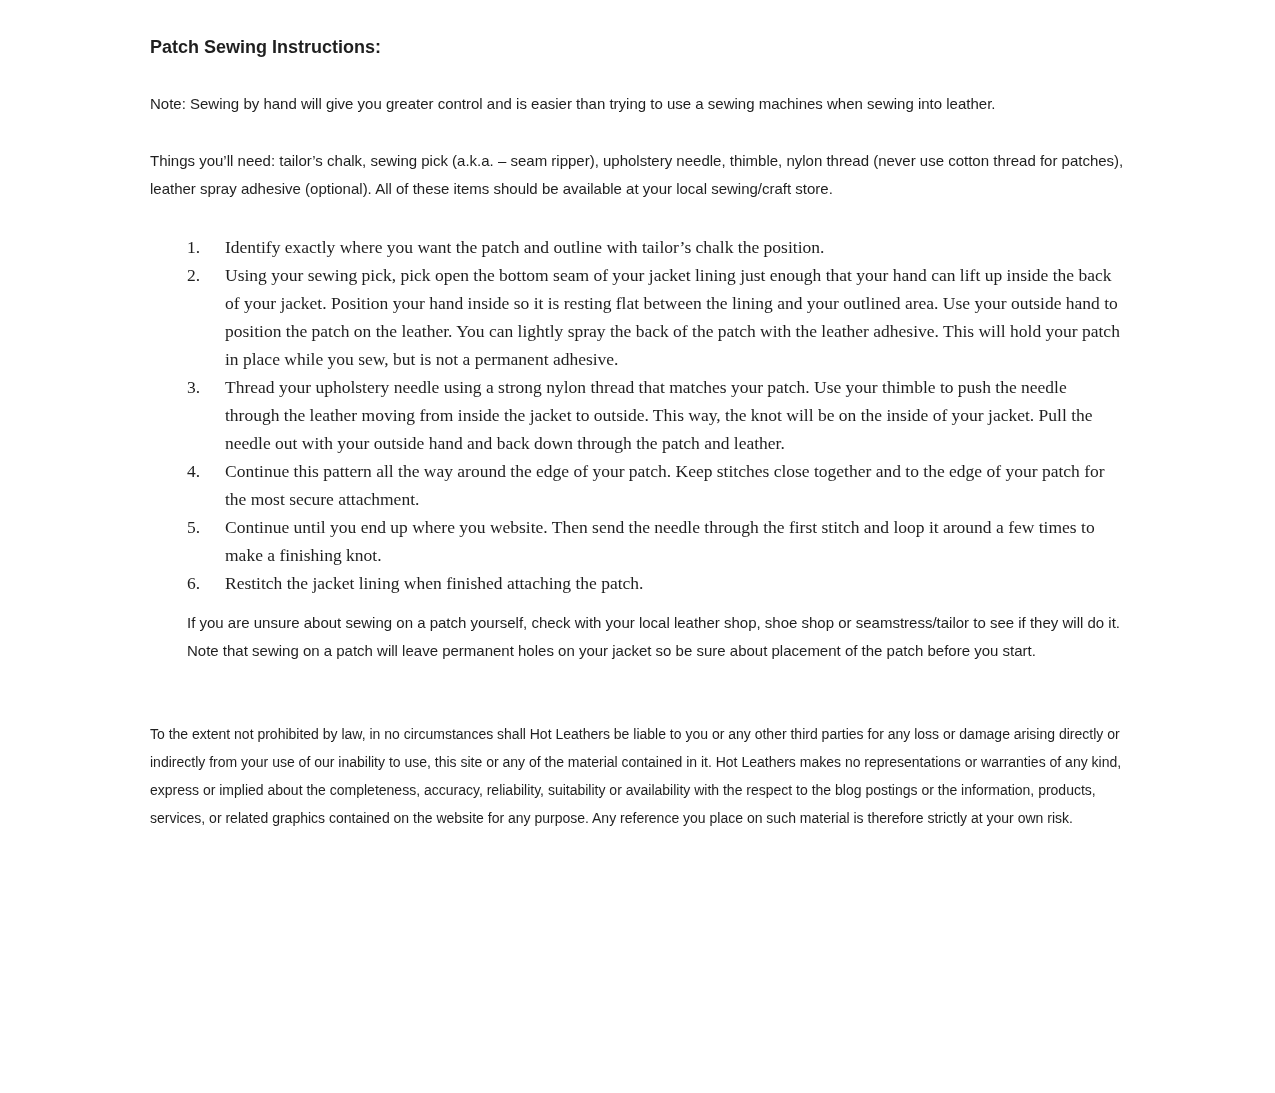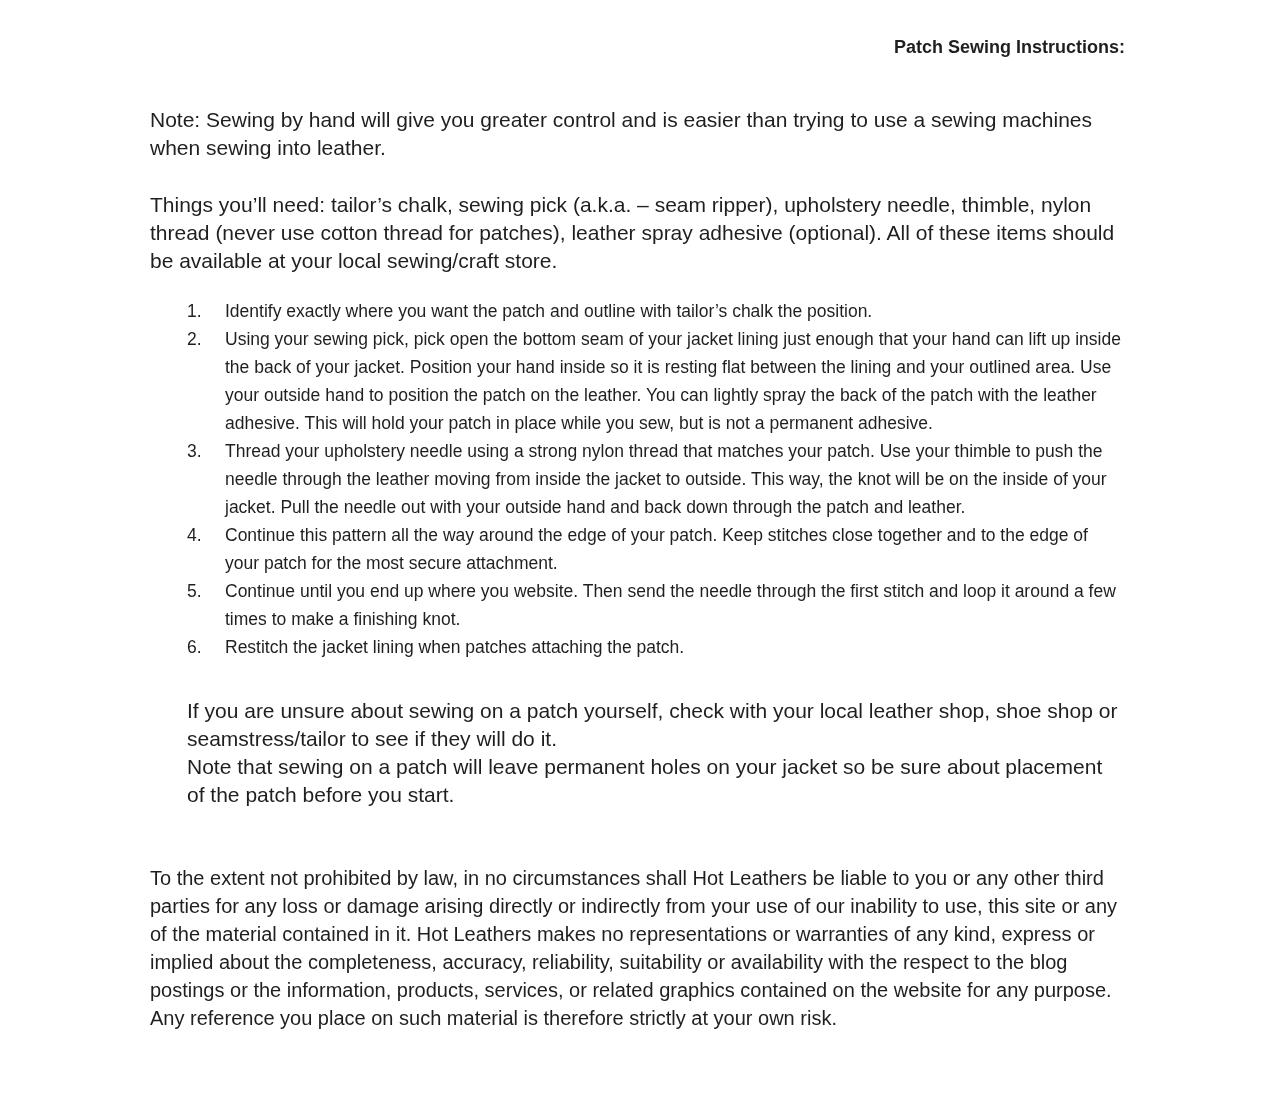--- a/index.html
+++ b/index.html
@@ -13,74 +13,74 @@
   .page {
     width: 1275px;
     height: 1093px;
     padding: 33px 150px 0 150px;
     overflow: hidden;
   }
   .doc-title {
     font-size: 18px;
     line-height: 28px;
     font-weight: bold;
-    margin-bottom: 45px;
-    text-align: right;
+    margin-bottom: 29px;
   }
   .para {
-    font-size: 21px;
+    font-size: 15px;
     line-height: 28px;
   }
   .note-para    { margin-bottom: 29px; }
-  .things-para  { margin-bottom: 22px; }
+  .things-para  { margin-bottom: 30px; }
   ol.steps {
     list-style: none;
     counter-reset: step;
-    margin-bottom: 36px;
+    margin-bottom: 12px;
+    font-family: Liberation Serif, serif;
   }
   ol.steps li {
     position: relative;
     padding-left: 75px;
     font-size: 17.5px;
     line-height: 28px;
   }
   ol.steps li::before {
     counter-increment: step;
     content: counter(step) ".";
     position: absolute;
     left: 37px;
     top: 0;
   }
   .indented-note {
     margin-left: 37px;
   }
   .spacer-55 { height: 55px; }
   .disclaimer {
-    font-size: 20px;
+    font-size: 14px;
     line-height: 28px;
   }
 </style>
 </head>
 <body>
 
 <div class="page">
 
   <div class="doc-title">Patch Sewing Instructions:</div>
 
   <p class="para note-para">Note: Sewing by hand will give you greater control and is easier than trying to use a sewing machines when sewing into leather.</p>
 
   <p class="para things-para">Things you’ll need: tailor’s chalk, sewing pick (a.k.a. – seam ripper), upholstery needle, thimble, nylon thread (never use cotton thread for patches), leather spray adhesive (optional). All of these items should be available at your local sewing/craft store.</p>
 
   <ol class="steps">
     <li>Identify exactly where you want the patch and outline with tailor’s chalk the position.</li>
     <li>Using your sewing pick, pick open the bottom seam of your jacket lining just enough that your hand can lift up inside the back of your jacket. Position your hand inside so it is resting flat between the lining and your outlined area. Use your outside hand to position the patch on the leather. You can lightly spray the back of the patch with the leather adhesive. This will hold your patch in place while you sew, but is not a permanent adhesive.</li>
     <li>Thread your upholstery needle using a strong nylon thread that matches your patch. Use your thimble to push the needle through the leather moving from inside the jacket to outside. This way, the knot will be on the inside of your jacket. Pull the needle out with your outside hand and back down through the patch and leather.</li>
     <li>Continue this pattern all the way around  the edge of your patch. Keep stitches close together and to the edge of your patch for the most secure attachment.</li>
     <li>Continue until you end up where you website. Then send the needle through the first stitch and loop it around a few times to make a finishing knot.</li>
-    <li>Restitch the jacket lining when patches attaching the patch.</li>
+    <li>Restitch the jacket lining when finished attaching the patch.</li>
   </ol>
 
   <p class="para indented-note">If you are unsure about sewing on a patch yourself, check with your local leather shop, shoe shop or seamstress/tailor to see if they will do it.</p>
 
   <p class="para indented-note">Note that sewing on a patch will leave permanent holes on your jacket so be sure about placement of the patch before you start.</p>
 
   <div class="spacer-55"></div>
 
   <p class="disclaimer">To the extent not prohibited by law, in no circumstances shall Hot Leathers be liable to you or any other third parties for any loss or damage arising directly or indirectly from your use of our inability to use, this site or any of the material contained in it. Hot Leathers makes no representations or warranties of any kind, express or implied about the completeness, accuracy, reliability, suitability or availability with the respect to the blog postings or the information, products, services, or related graphics contained on the website for any purpose. Any reference you place on such material is therefore strictly at your own risk.</p>
 

